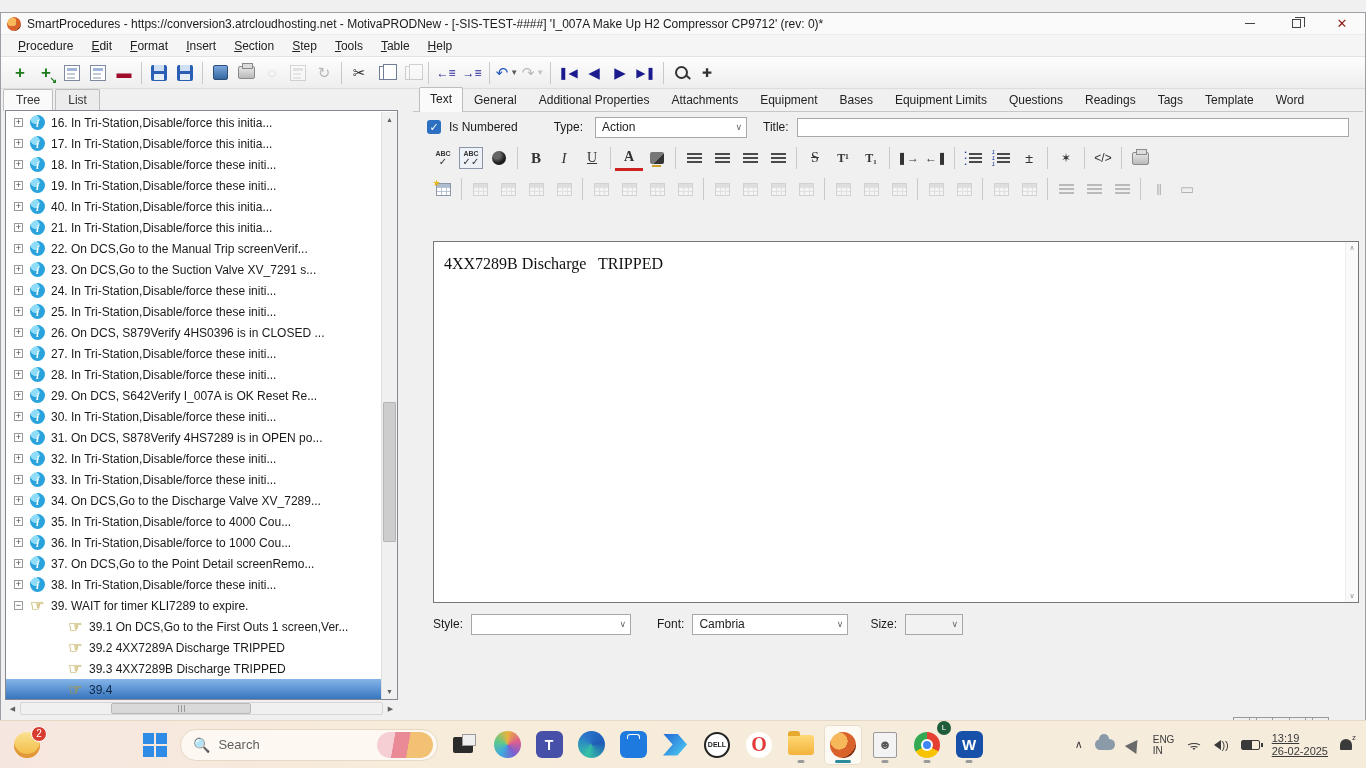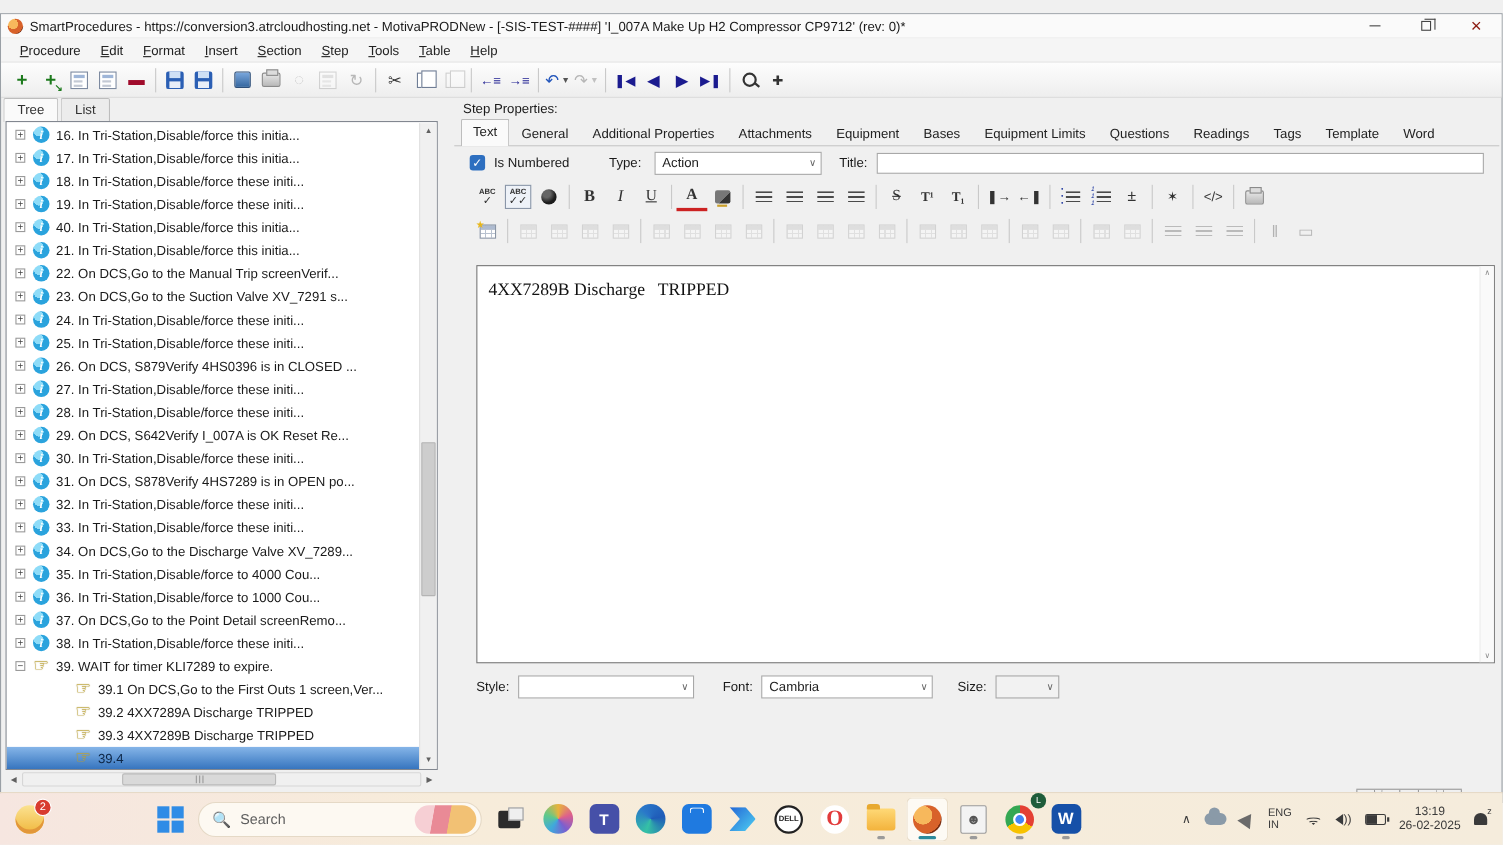--- a/index.html
+++ b/index.html
@@ -243,21 +243,21 @@
     border-right-color:transparent; border-radius:50% 50% 0 0; }
   .wifi-ic i:nth-child(1){ width:16px; height:8px; }
   .wifi-ic i:nth-child(2){ width:10px; height:5px; }
   .wifi-ic i:nth-child(3){ width:4px; height:3px; border-width:2px; }
   .vol-ic { display:flex; align-items:center; font-size:11px; color:#3a3a3a; }
   .vol-tri { width:0; height:0; border-top:5px solid transparent; border-bottom:5px solid transparent;
     border-right:7px solid #3a3a3a; }
   .batt-ic { width:19px; height:10px; border:1.4px solid #3a3a3a; border-radius:2px; position:relative;
     background:linear-gradient(90deg,#3a3a3a 0 60%, transparent 60%); }
   .batt-ic:after { content:""; position:absolute; right:-4px; top:2px; width:2px; height:4px; background:#3a3a3a; }
-  .clock { text-align:center; font-size:11px; line-height:13px; }
+  .clock { text-align:left; font-size:11px; line-height:13px;text-decoration:underline; }
   .bell-ic { width:12px; height:11px; background:#3a3a3a; border-radius:6px 6px 1px 1px; position:relative; }
   .bell-ic:after { content:"z"; position:absolute; right:-4px; top:-6px; font-size:8px; color:#3a3a3a;
     background:transparent; }
 </style>
 </head>
 <body>
 
 <div class="app-window">
 
   <div class="titlebar">
@@ -591,21 +591,20 @@
             <i></i>
             <i></i>
             <i></i>
           </div>
         </div>
       <div class="arr">▶</div>
     </div>
   </div>
 
   <div class="right-panel">
-    <div class="sp-label">Step Properties:</div>
     <div class="sp-tabs" id="sp-tabs">
         <div class="sp-tab active">Text</div>
         <div class="sp-tab">General</div>
         <div class="sp-tab">Additional Properties</div>
         <div class="sp-tab">Attachments</div>
         <div class="sp-tab">Equipment</div>
         <div class="sp-tab">Bases</div>
         <div class="sp-tab">Equipment Limits</div>
         <div class="sp-tab">Questions</div>
         <div class="sp-tab">Readings</div>

